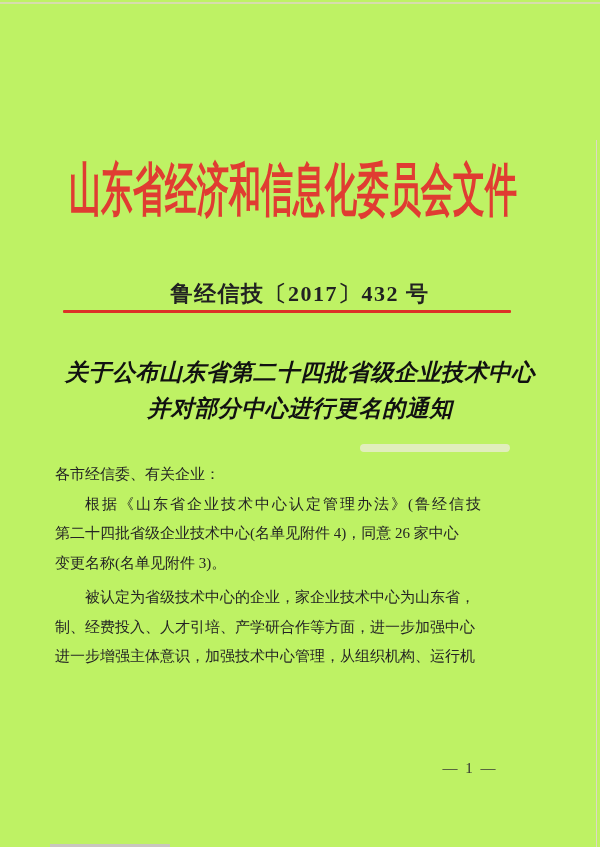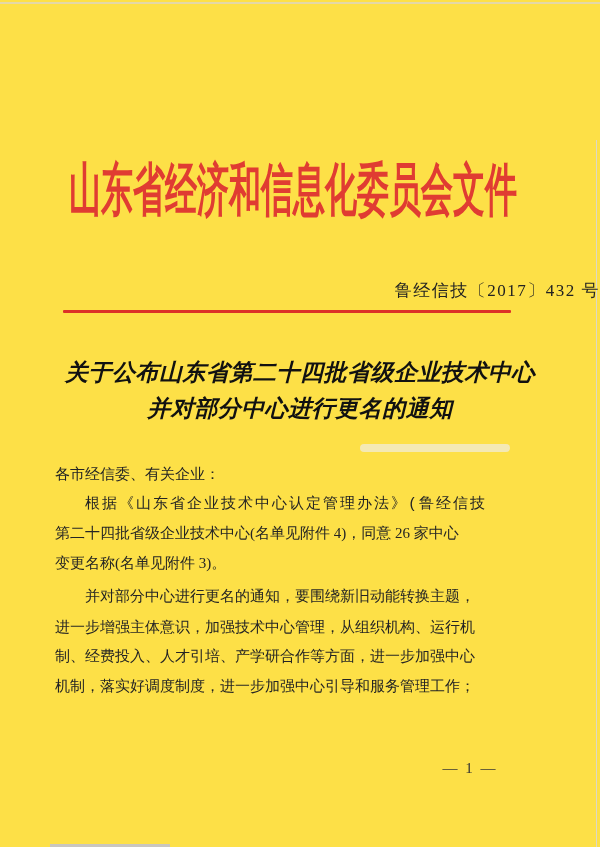--- a/index.html
+++ b/index.html
@@ -5,21 +5,21 @@
   html, body {
     margin: 0;
     padding: 0;
     background: #ffffff;
   }
   .page {
     position: relative;
     width: 600px;
     height: 847px;
     margin: 0;
-    background: #fde047;
+    background: #bef264;
     overflow: hidden;
     font-family: "Liberation Serif", "DejaVu Serif", serif;
     color: var(--text, #1f1f1f);
   }
   
   .scan-edge-top {
     position: absolute;
     top: 2px; left: 0; right: 0;
     height: 2px;
     background: #ddd6bf;
@@ -54,23 +54,23 @@
     font-weight: bold;
     letter-spacing: 0px;
     color: var(--accent-red, #e03c32);
     transform: scaleY(1.78);
     transform-origin: 50% 0;
     white-space: nowrap;
   }
   .doc-number {
     position: absolute;
     top: 279px; left: 0; right: 0;
-    text-align: right;
-    font-size: 17px;
-    font-weight: normal;
+    text-align: center;
+    font-size: 22px;
+    font-weight: bold;
     letter-spacing: 1.5px;
     color: #222;
   }
   .red-divider {
     position: absolute;
     top: 310px; left: 63px;
     width: 448px; height: 3px;
     background: var(--divider-red, #dc3227);
     border-radius: 1px;
   }
@@ -91,21 +91,20 @@
     width: 462px;
     font-size: 15px;
     line-height: 29.5px;
     color: #242424;
   }
   .doc-body .line {
     white-space: nowrap;
   }
   .doc-body .indent {
     text-indent: 30px;
-    font-family: Liberation Mono, monospace;
   }
   .doc-body .wide {
     letter-spacing: 2px;
   }
   .doc-body .para-gap {
     margin-top: 5px;
   }
   .page-number {
     position: absolute;
     top: 760px; left: 420px;
@@ -135,21 +134,20 @@
   <div class="doc-title">
     <div>关于公布山东省第二十四批省级企业技术中心</div>
     <div>并对部分中心进行更名的通知</div>
   </div>
 
   <div class="doc-body">
     <div class="line">各市经信委、有关企业：</div>
     <div class="line indent wide">根据《山东省企业技术中心认定管理办法》(鲁经信技</div>
     <div class="line">第二十四批省级企业技术中心(名单见附件 4)，同意 26 家中心</div>
     <div class="line">变更名称(名单见附件 3)。</div>
-    <div class="line indent para-gap">并对部分中心进行更名的通知，要围绕新旧动能转换主题，</div>
+    <div class="line indent para-gap">被认定为省级技术中心的企业，家企业技术中心为山东省，</div>
+    <div class="line">制、经费投入、人才引培、产学研合作等方面，进一步加强中心</div>
     <div class="line">进一步增强主体意识，加强技术中心管理，从组织机构、运行机</div>
-    <div class="line">制、经费投入、人才引培、产学研合作等方面，进一步加强中心</div>
-    <div class="line">机制，落实好调度制度，进一步加强中心引导和服务管理工作；</div>
   </div>
 
   <div class="page-number">— 1 —</div>
 
 </div>
 
 </body></html>

